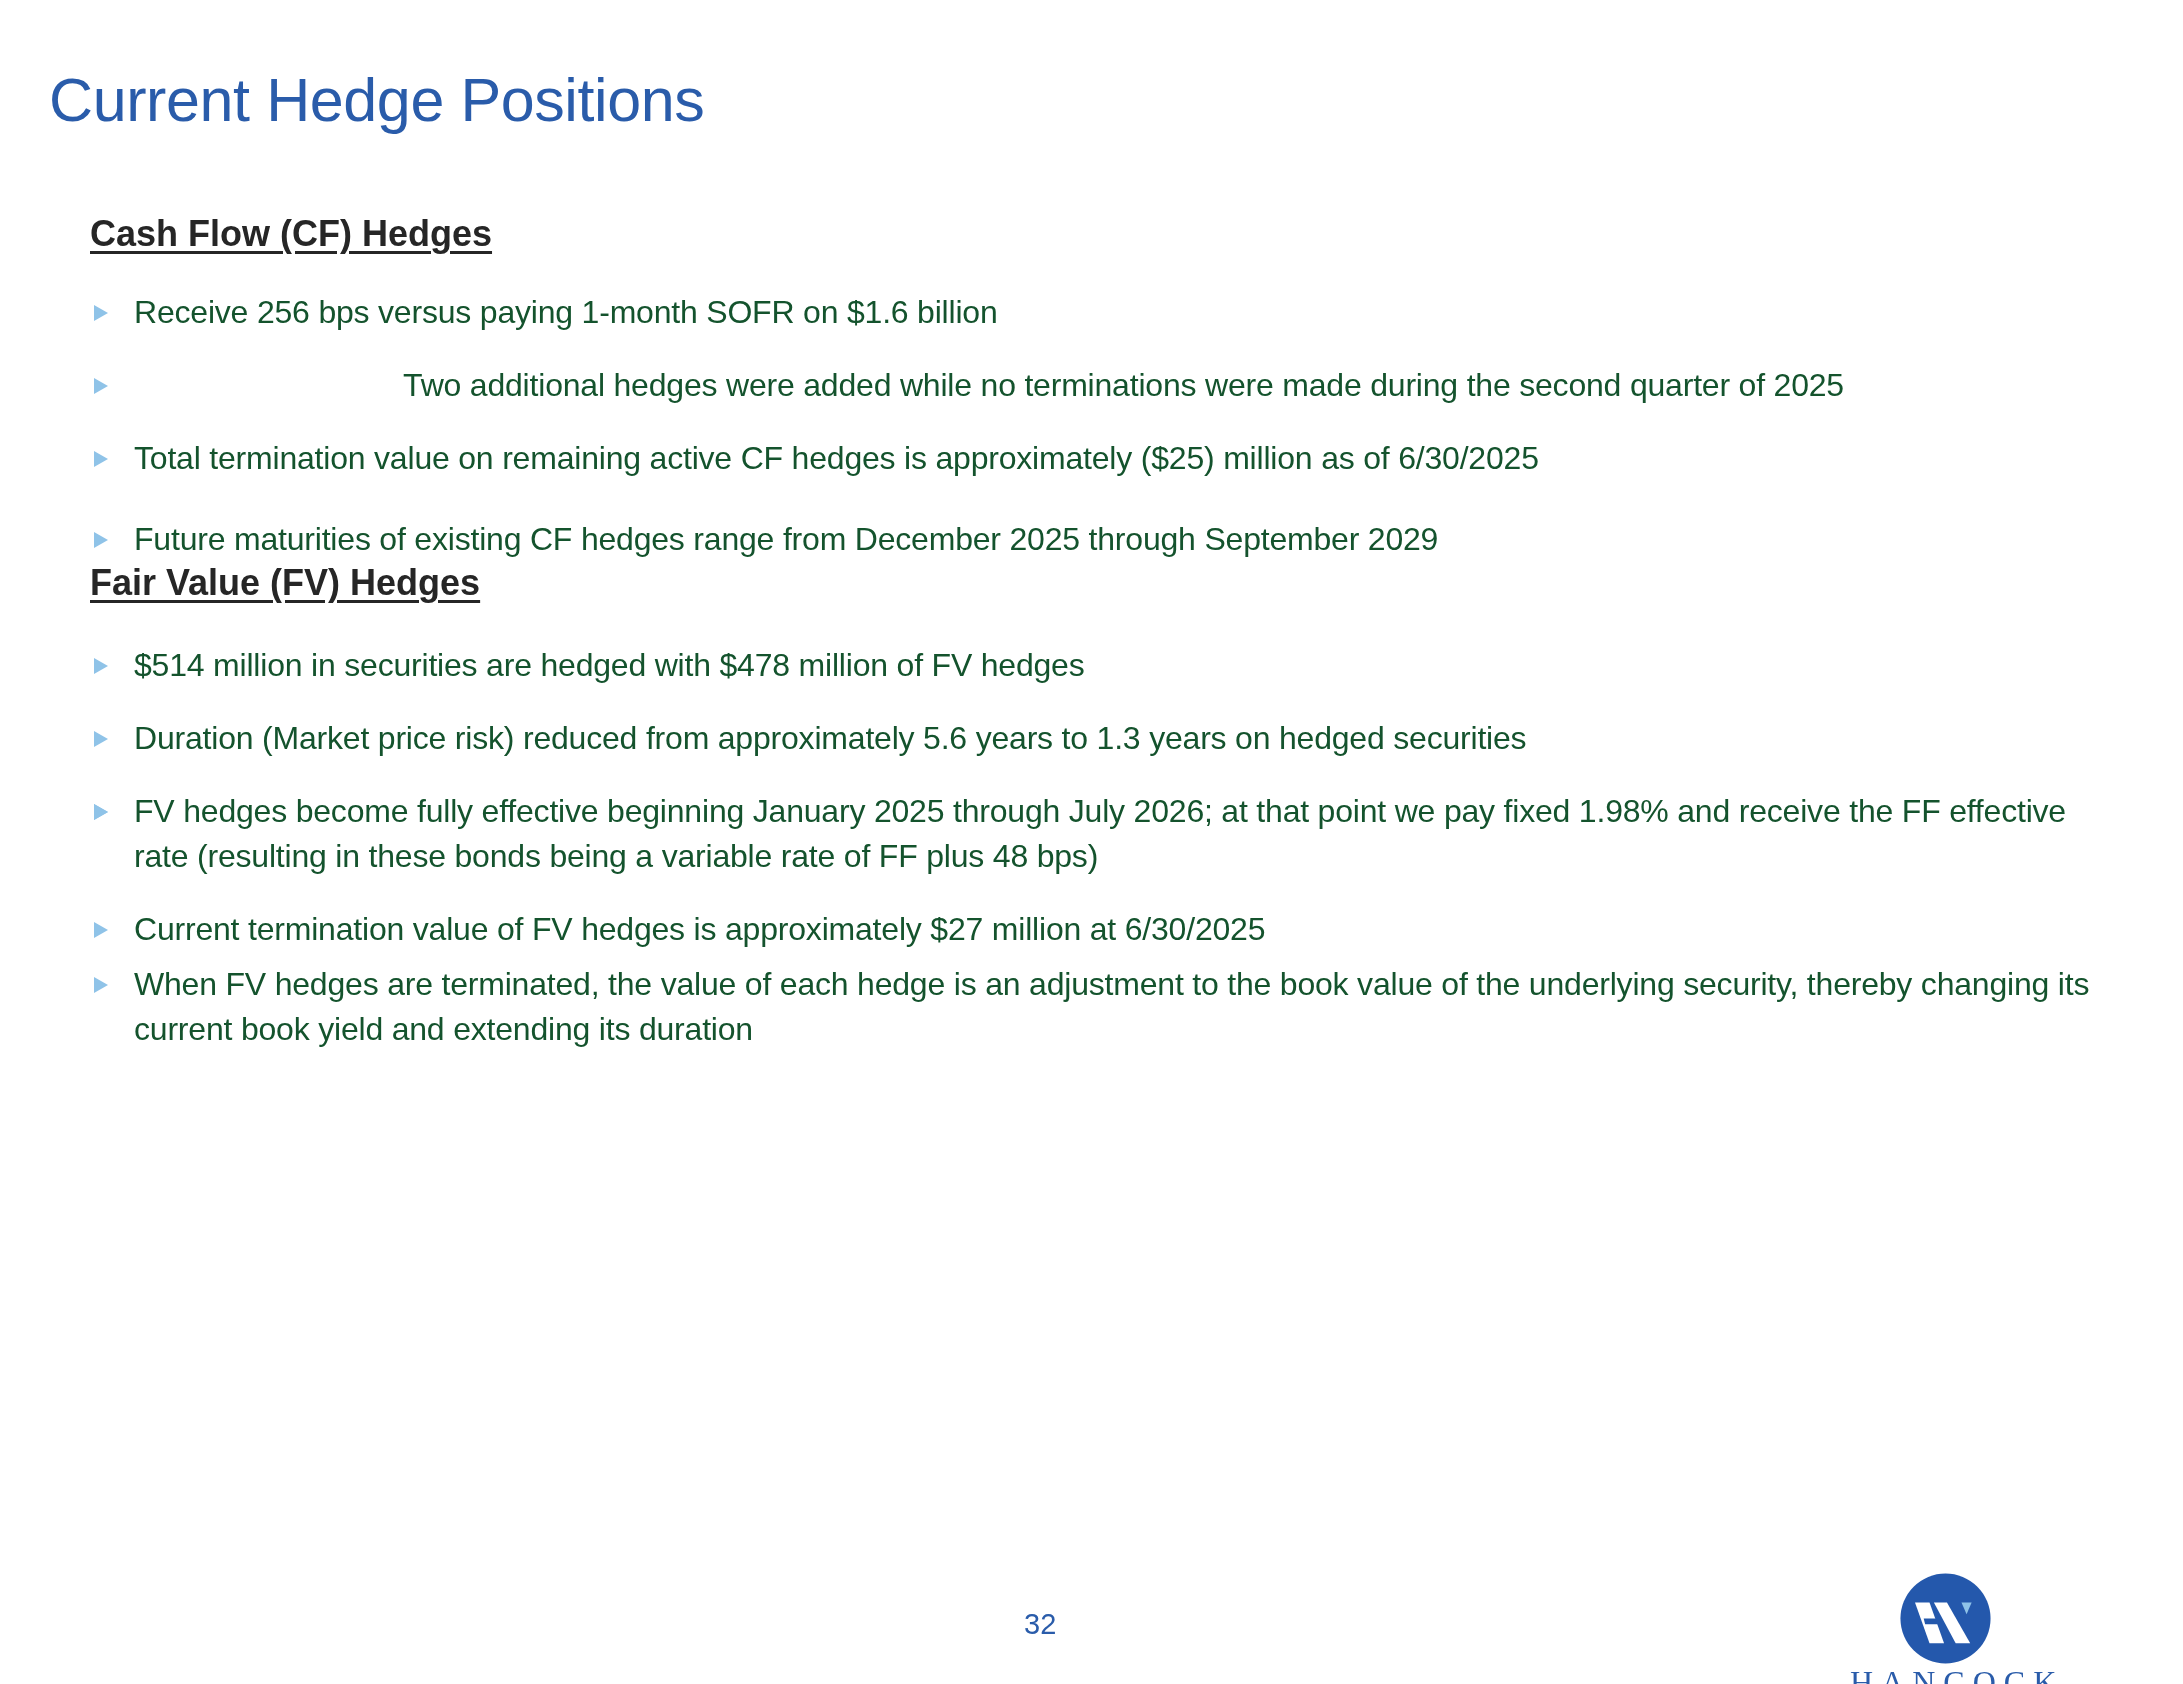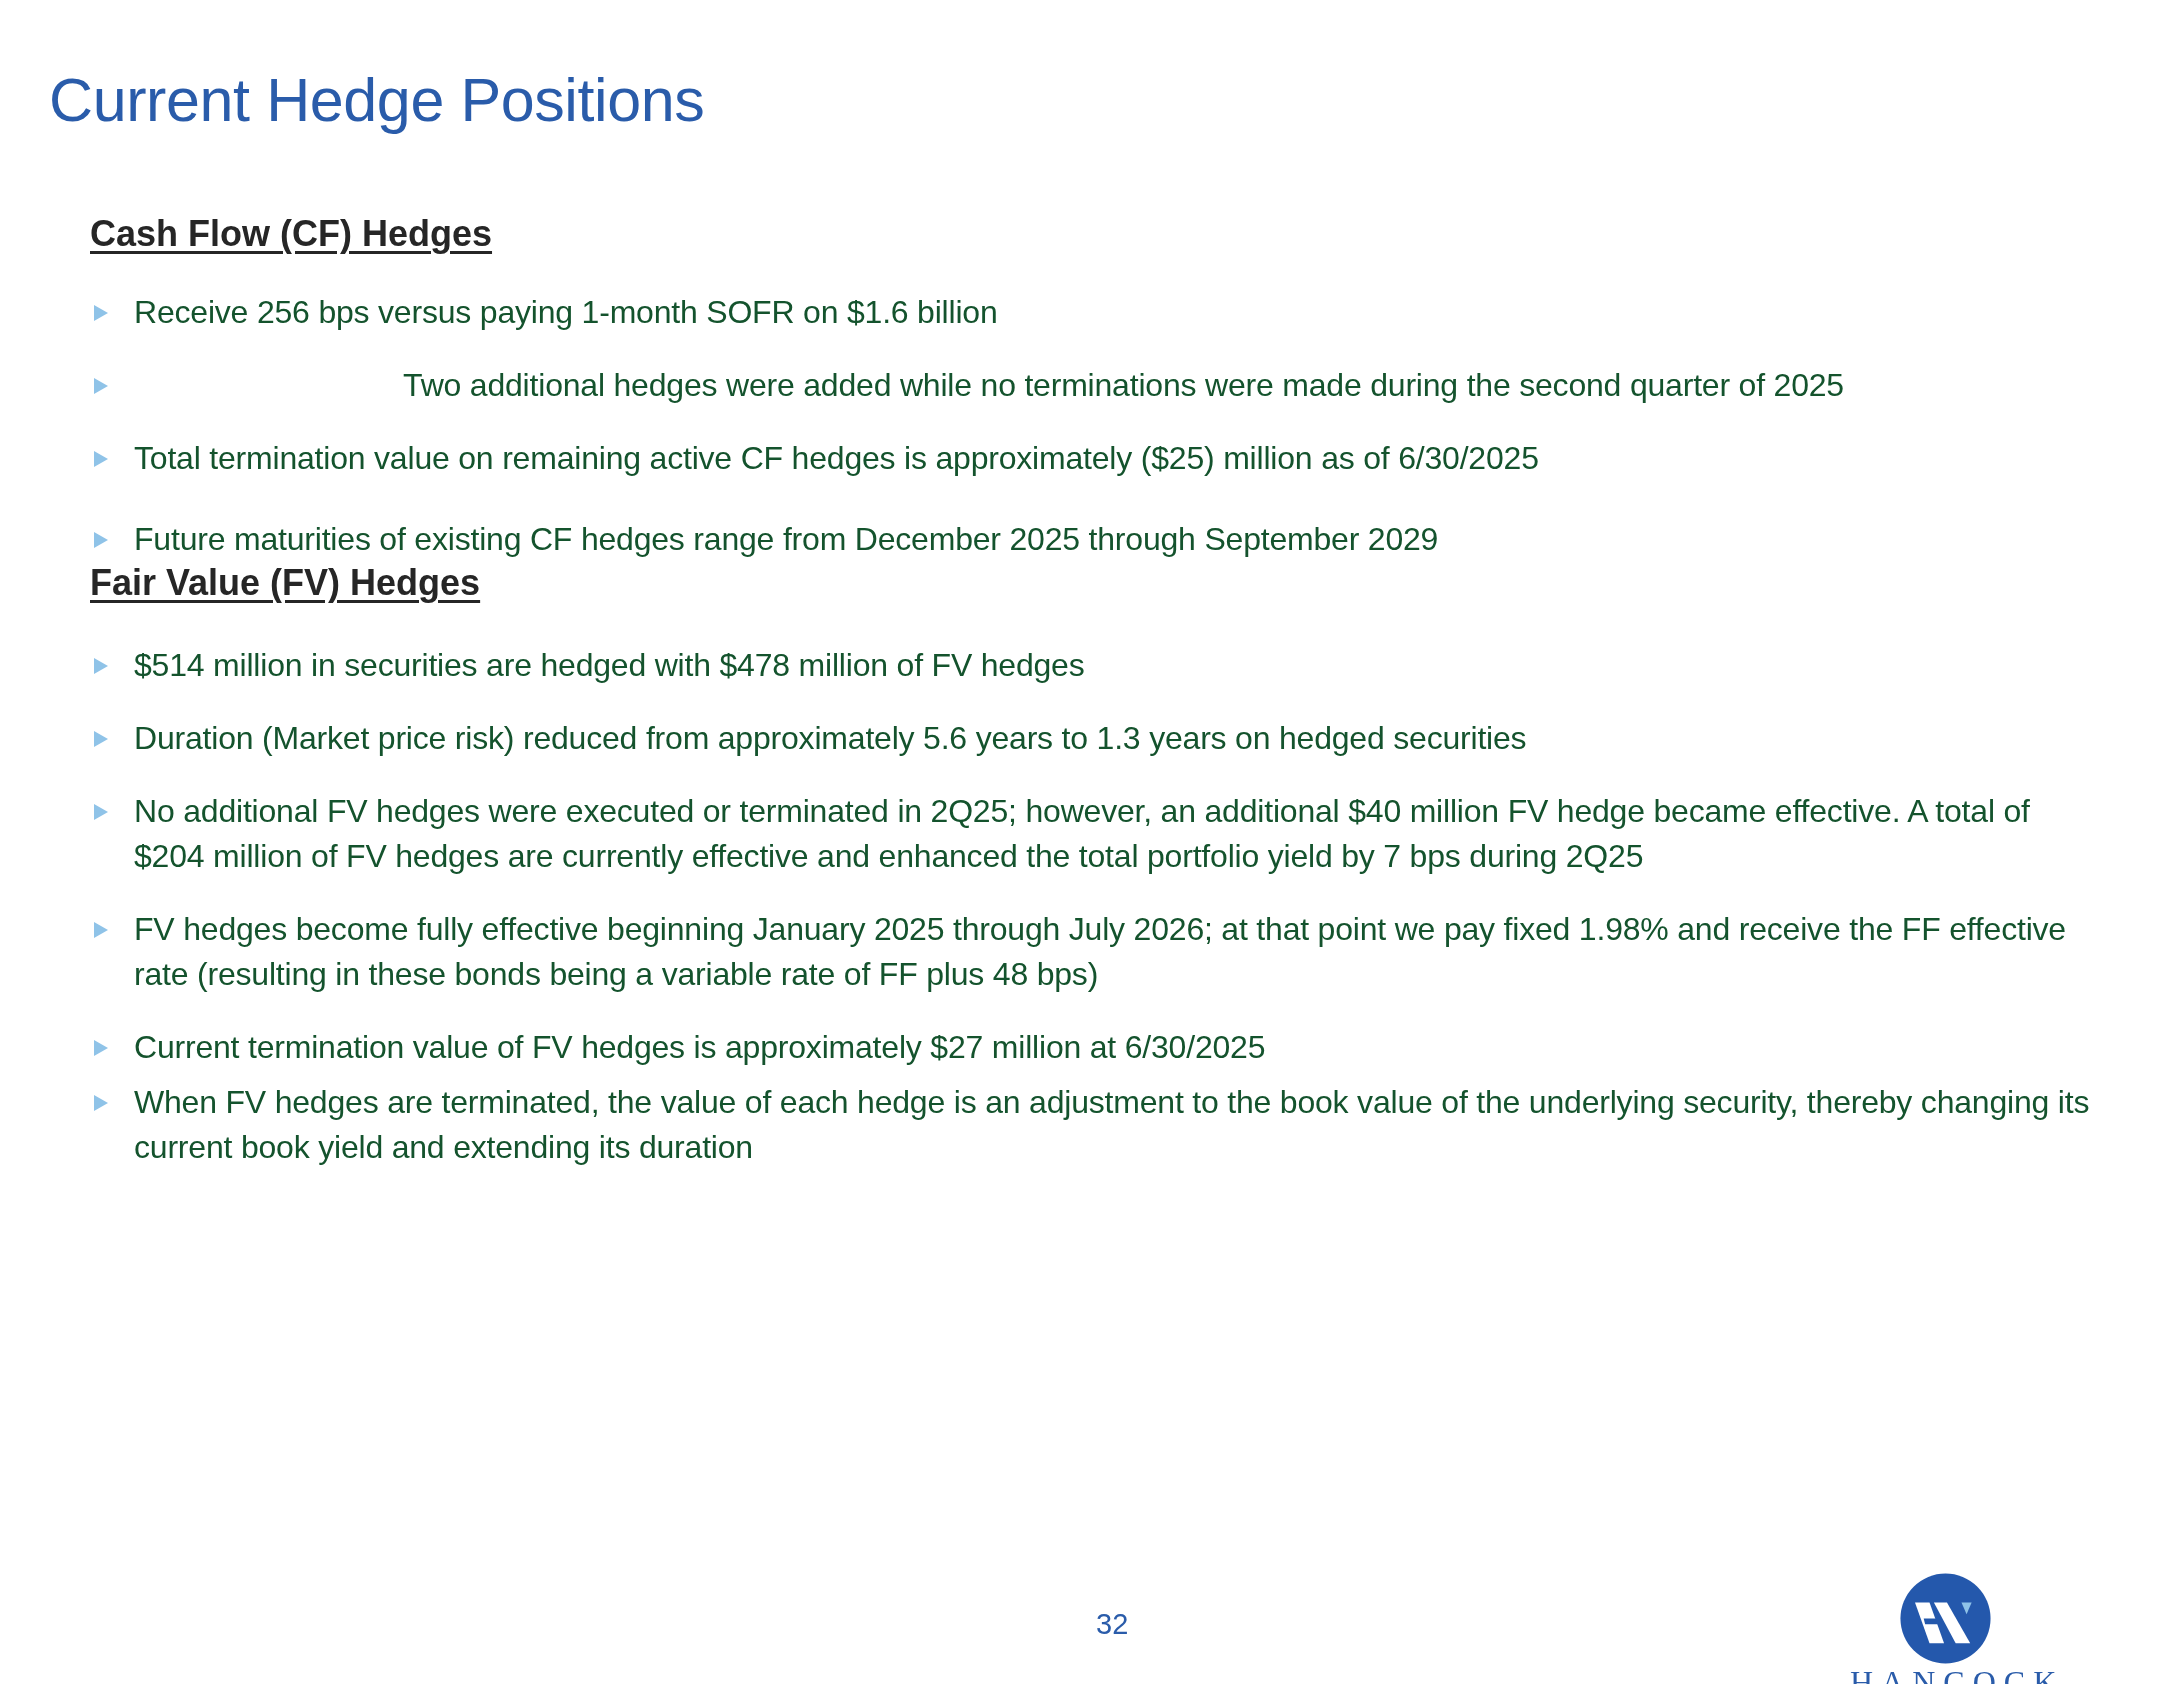--- a/index.html
+++ b/index.html
@@ -9,21 +9,21 @@
            font-family: "Liberation Sans", sans-serif; letter-spacing: -0.4px; white-space: nowrap; }
   .section-heading { position: absolute; left: 90px; font-size: 36px; font-weight: bold;
            text-decoration: underline; text-underline-offset: 5.1px; text-decoration-thickness: 2.9px;
            color: #262626; white-space: nowrap; }
   .bullet-list { position: absolute; left: 90px; width: 2023px; margin: 0; padding: 0; list-style: none; }
   .bullet { position: relative; padding-left: 44px; font-size: 32px; line-height: 45px;
             color: #14532d; letter-spacing: -0.2px; }
   .bullet-arrow { position: absolute; left: 4.4px; top: 14.6px; width: 0; height: 0;
             border-top: 8.7px solid transparent; border-bottom: 8.7px solid transparent;
             border-left: 14.6px solid #8FC3E8; }
-  .page-number { position: absolute; left: 1096px; top: 1608px; font-size: 29px; color: #2A5CAA; }
+  .page-number { position: absolute; left: 1024px; top: 1608px; font-size: 29px; color: #2A5CAA; }
   .logo { position: absolute; left: 1827px; top: 1572px; display: flex; align-items: center; flex-direction: column; }
   .logo-mark { width: 93px; height: 93px; }
   .logo-text { margin-left: 23px; font-family: "Liberation Serif", serif; color: #2A5CAA;
                font-size: 32px; letter-spacing: 8px; line-height: 35px; }
 </style>
 </head>
 <body>
 
 <div class="title">Current Hedge Positions</div>
 
@@ -52,21 +52,20 @@
   <li class="bullet" style="margin-bottom:28px;">
     <span class="bullet-arrow"></span>
     <span>$514 million in securities are hedged with $478 million of FV hedges</span>
   </li>
   <li class="bullet" style="margin-bottom:28px;">
     <span class="bullet-arrow"></span>
     <span>Duration (Market price risk) reduced from approximately 5.6 years to 1.3 years on hedged securities</span>
   </li>
   <li class="bullet" style="margin-bottom:28px;">
     <span class="bullet-arrow"></span>
-    <span>No additional FV hedges were executed or terminated in 2Q25; however, an additional $40 million FV hedge became effective.  A total of $204 million of FV hedges are currently effective and enhanced the total portfolio yield by 7 bps during 2Q25</span>
   </li>
   <li class="bullet" style="margin-bottom:28px;">
     <span class="bullet-arrow"></span>
     <span>FV hedges become fully effective beginning January 2025 through July 2026; at that point we pay fixed 1.98% and receive the FF effective rate (resulting in these bonds being a variable rate of FF plus 48 bps)</span>
   </li>
   <li class="bullet" style="margin-bottom:10px;">
     <span class="bullet-arrow"></span>
     <span>Current termination value of FV hedges is approximately $27 million at 6/30/2025</span>
   </li>
   <li class="bullet">

